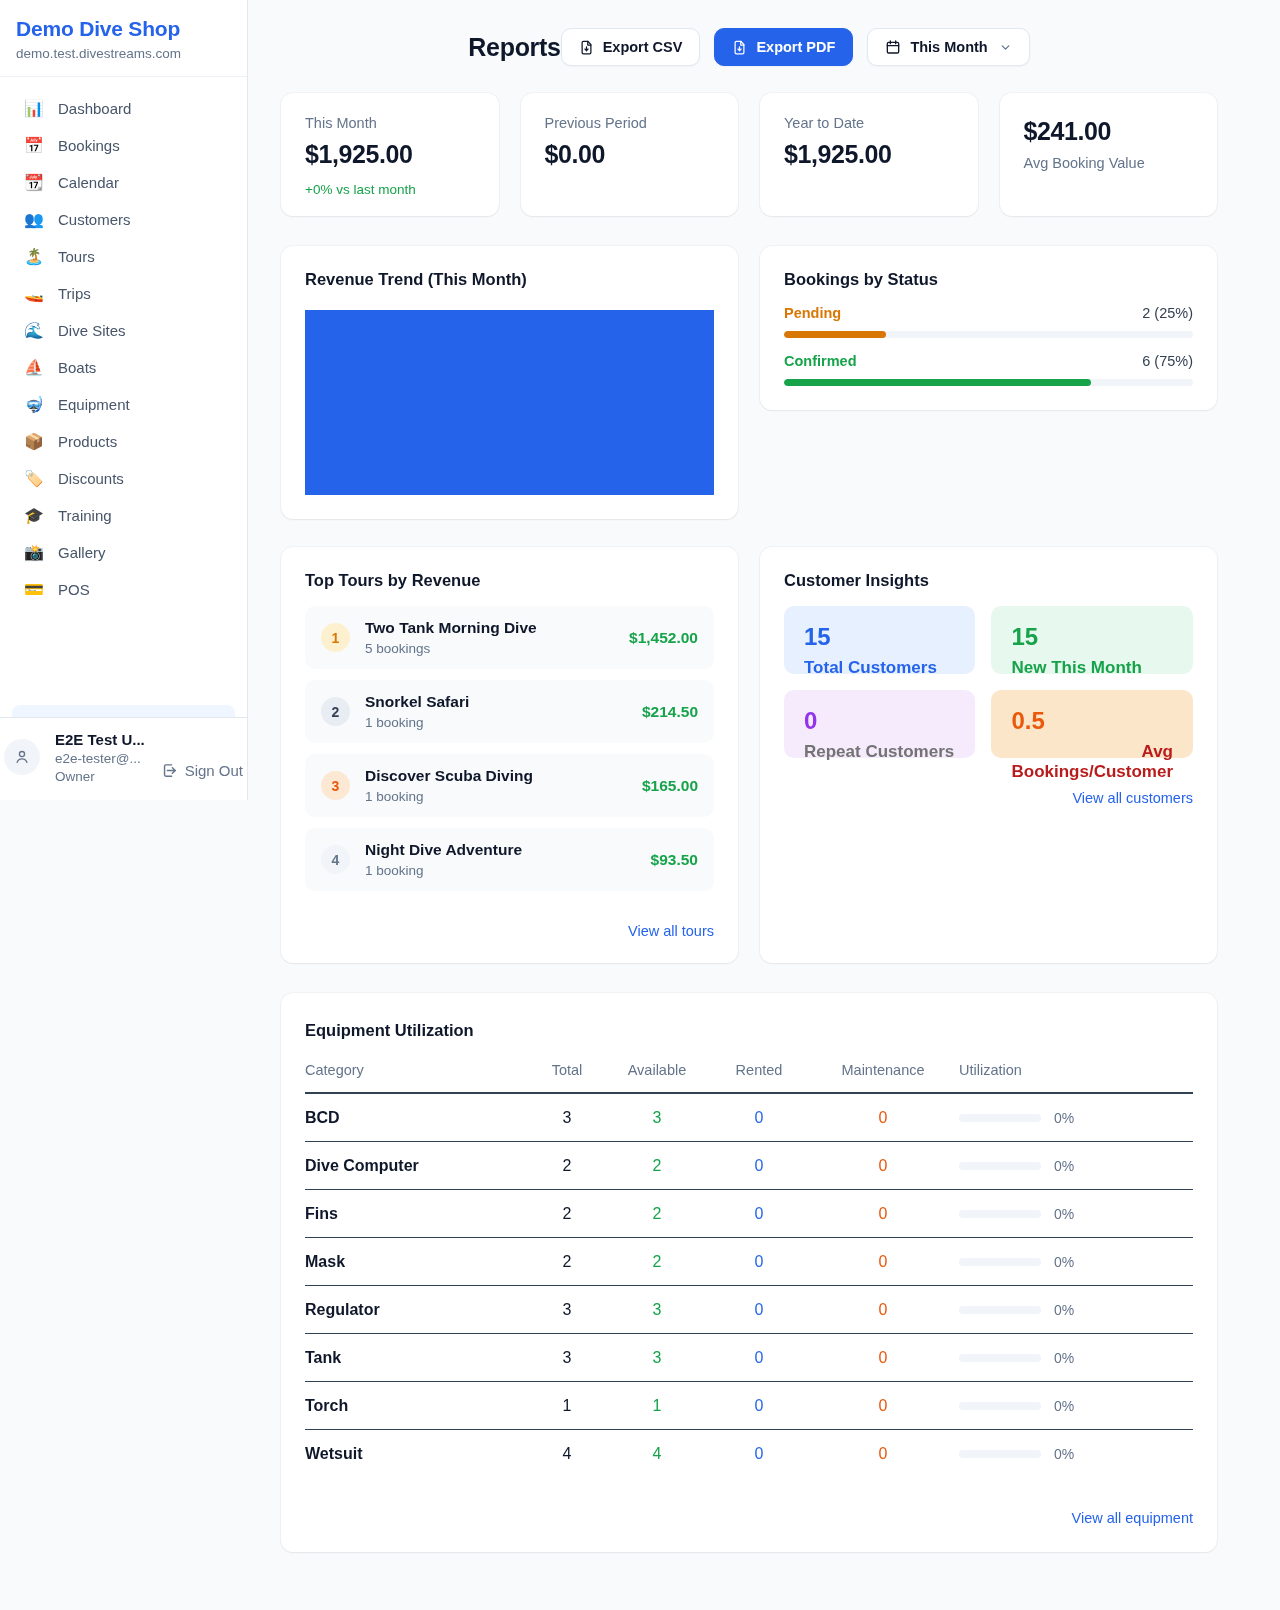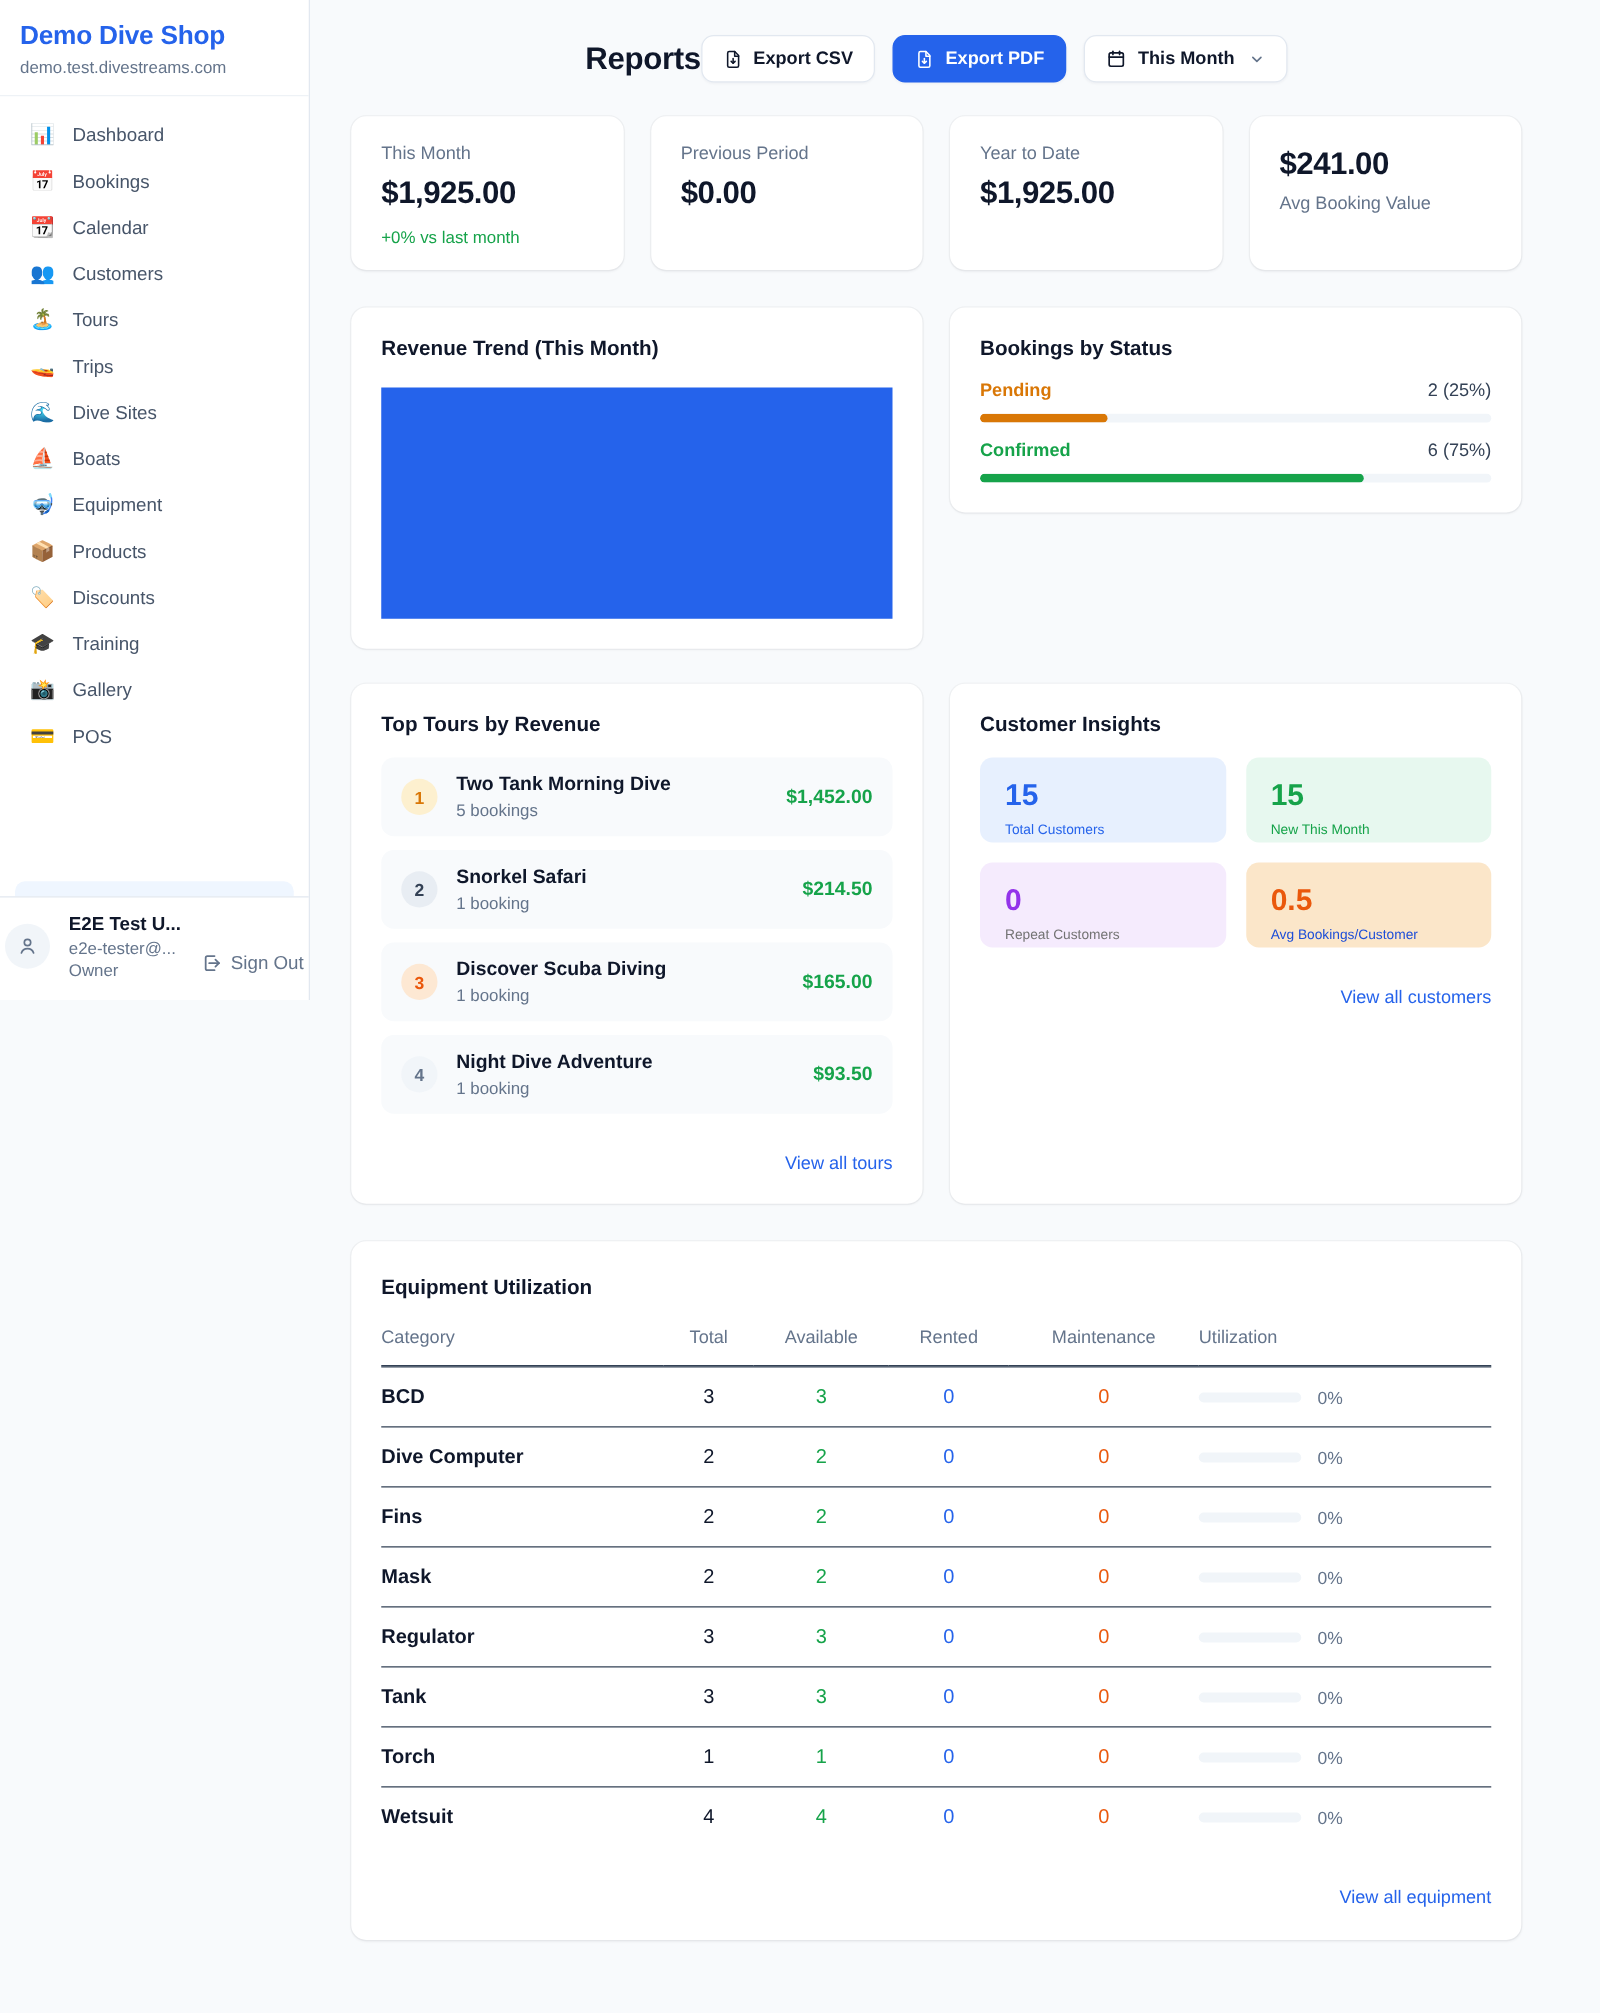--- a/index.html
+++ b/index.html
@@ -60,21 +60,21 @@
   .rank{width:29px;height:29px;border-radius:50%;display:flex;align-items:center;justify-content:center;font-size:14px;font-weight:700;flex:none}
   .tour-info{flex:1;min-width:0}
   .tour-name{font-size:15.5px;font-weight:600}
   .tour-sub{font-size:13.5px;color:#64748b;margin-top:4px}
   .tour-rev{font-size:15.5px;font-weight:700;color:#16a34a;white-space:nowrap}
   .view-link{display:block;text-align:right;color:#2563eb;font-size:14.5px;text-decoration:none;margin-top:32px;cursor:pointer}
 
   .tiles{display:grid;grid-template-columns:1fr 1fr;gap:16px;margin-top:2px}
   .tile{border-radius:10px;padding:17px 20px;height:68px}
   .tile-value{font-size:24px;font-weight:800}
-  .tile-label{font-size:11px;font-weight:400;margin-top:7px}
+  .tile-label{font-size:17px;font-weight:700;margin-top:7px}
 
   .eq-card{padding:28px 24px 26px;margin-bottom:73px}
   .eq-card .card-title{margin-bottom:22px}
   .eq-head{color:#64748b;font-size:14.5px;padding-bottom:14px;border-bottom:1px solid #334155}
   .eq-cat{font-weight:600}
   .tc{text-align:center;justify-content:center}
   .c-av{color:#16a34a}.c-re{color:#2563eb}.c-mx{color:#ea580c}
   .u-cell{display:flex;align-items:center;gap:13px}
   .u-bar{width:82px;height:8px;border-radius:4px;background:#f1f5f9}
   .u-pct{color:#64748b;font-size:14px}
@@ -357,21 +357,21 @@
             <div class="tile-label" style="color: rgb(22, 163, 74);">New This Month</div>
           </div>
 
           <div class="tile" style="background: rgb(245, 235, 253);">
             <div class="tile-value" style="color: rgb(147, 51, 234);">0</div>
             <div class="tile-label" style="color: #737373;">Repeat Customers</div>
           </div>
 
           <div class="tile" style="background: rgb(251, 230, 201);">
             <div class="tile-value" style="color: rgb(234, 88, 12);">0.5</div>
-            <div class="tile-label" style="color: #1d4ed8;">Avg Bookings/Customer</div>
+            <div class="tile-label" style="color: #b91c1c; text-align: right;">Avg Bookings/Customer</div>
           </div>
         </div>
       <a class="view-link">View all customers</a>
     </div>
   </div>
 
   <div class="card eq-card">
     <h2 class="card-title">Equipment Utilization</h2>
 
     <div class="eq-grid-row head">

